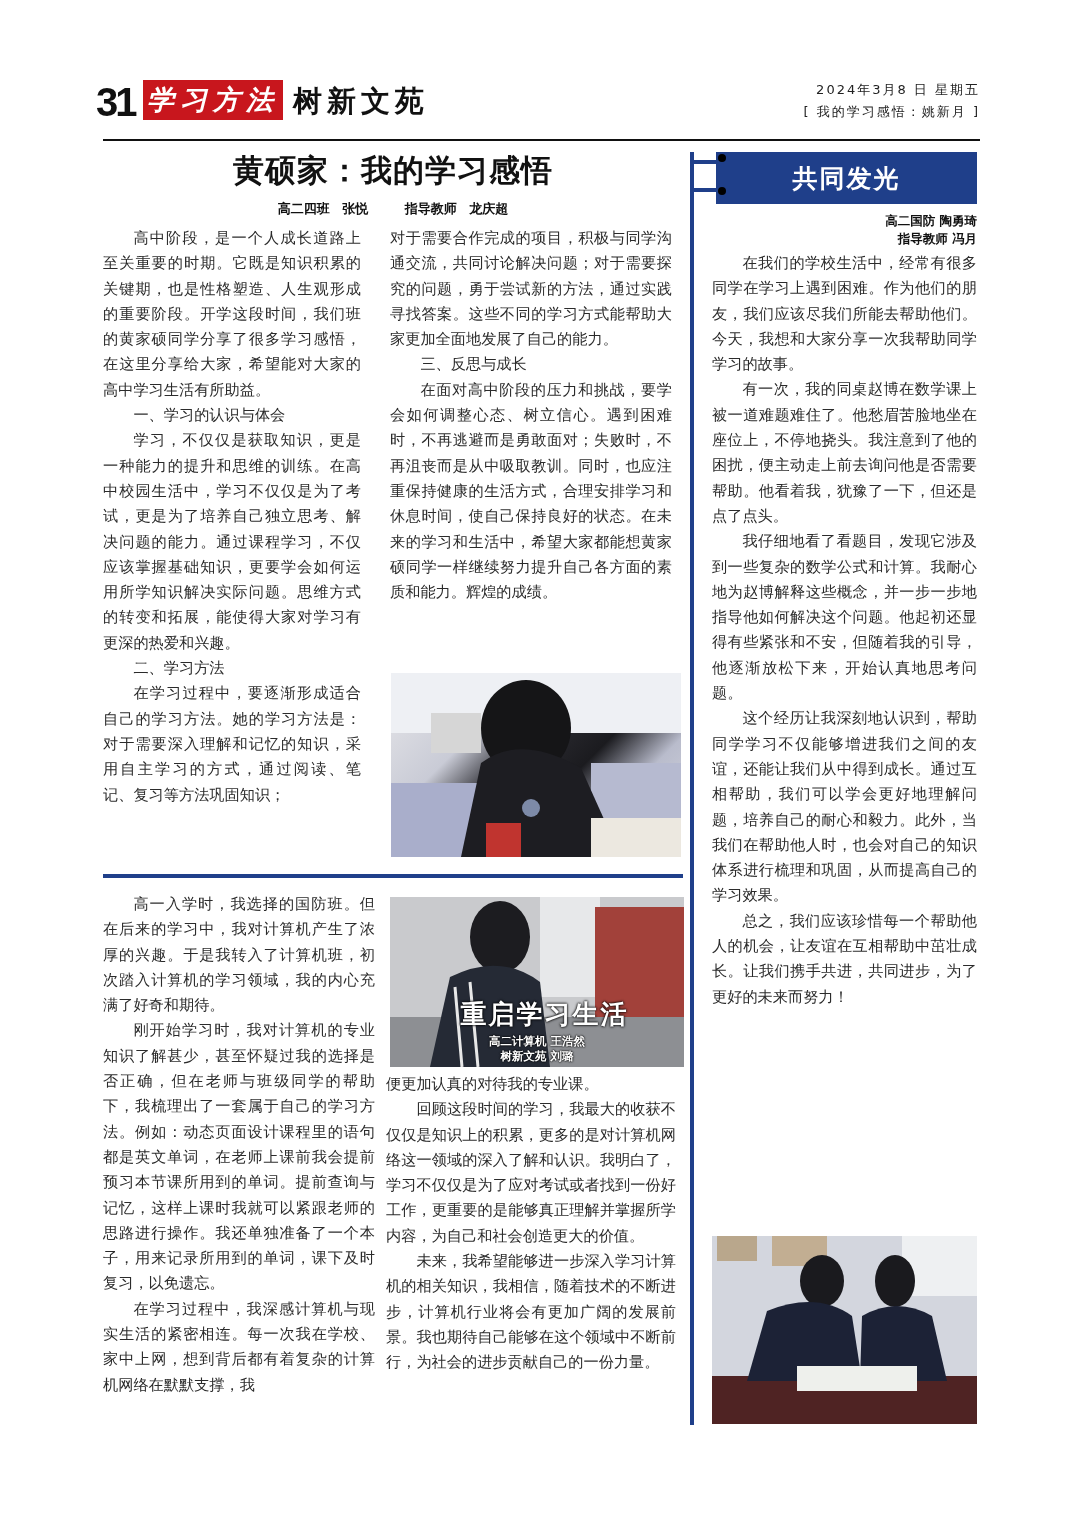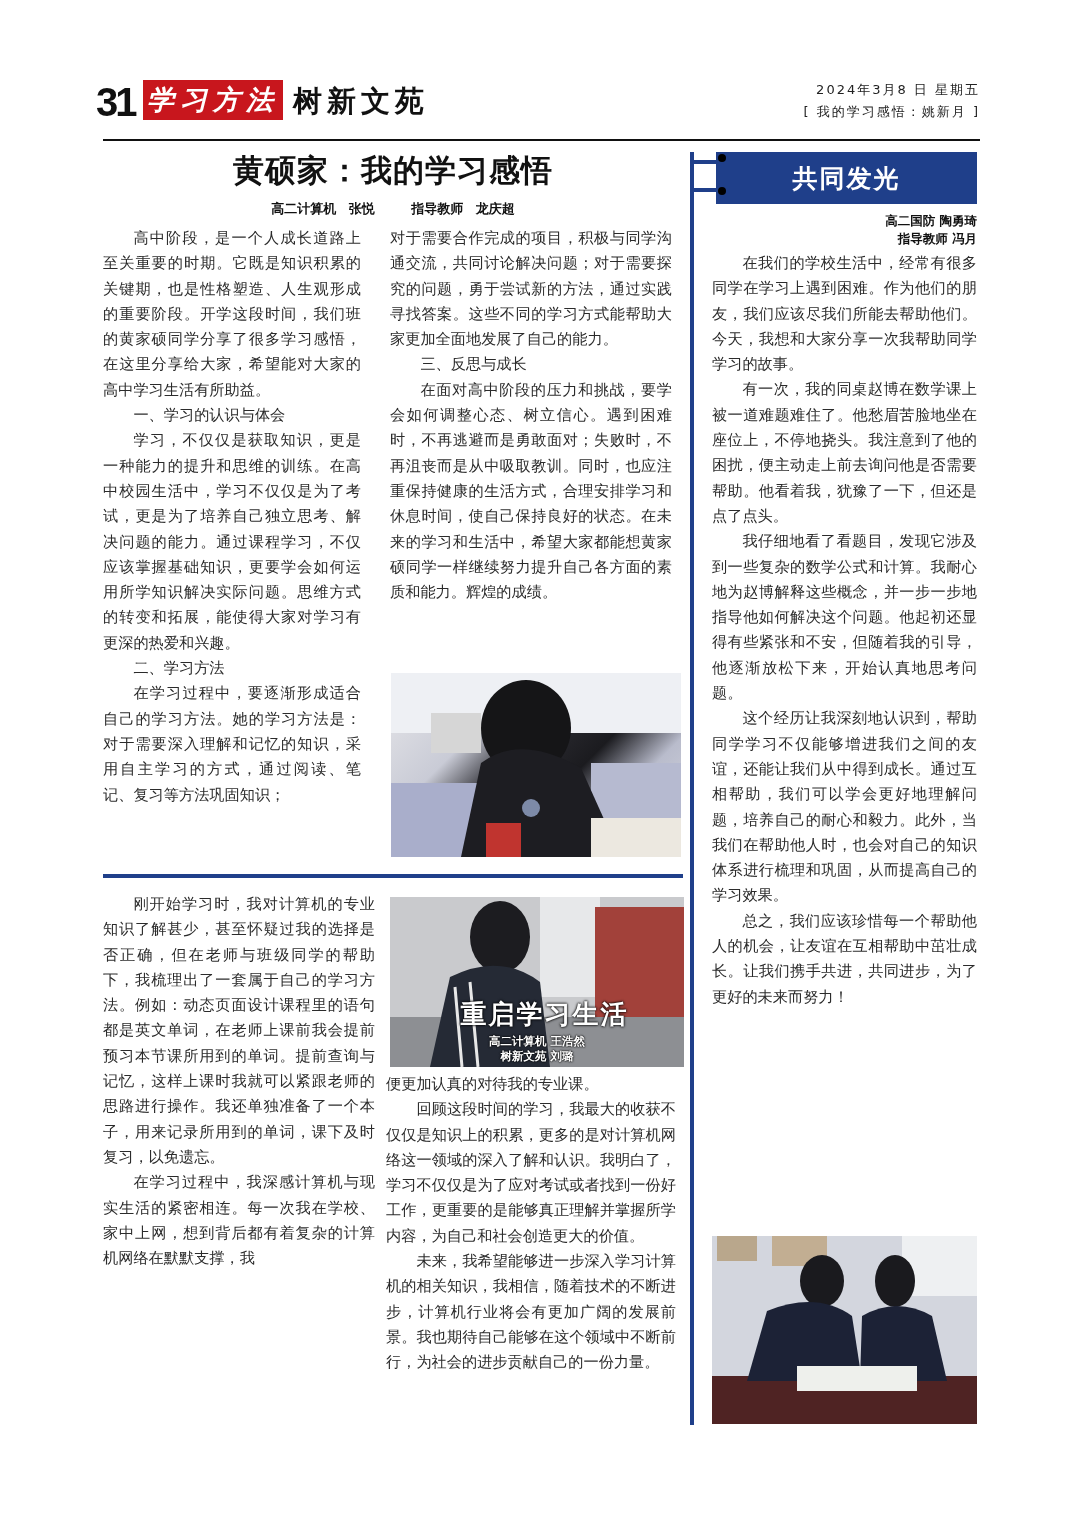--- a/index.html
+++ b/index.html
@@ -54,21 +54,21 @@
 
 <div class="abs page-num">31</div>
 <div class="abs masthead">学习方法</div>
 <div class="abs section-title">树新文苑</div>
 <div class="abs date-line">2024年3月8 日  星期五</div>
 <div class="abs editor-line">[ 我的学习感悟：姚新月 ]</div>
 <div class="abs header-rule"></div>
 
 <div class="abs art-title">黄硕家：我的学习感悟</div>
 <div class="abs art-byline">
-  <span>高二计算机  张悦</span>
+  <span>高二四班  张悦</span>
   <span>指导教师  龙庆超</span>
 </div>
 
 <div class="abs col colA1">
   <p>高中阶段，是一个人成长道路上至关重要的时期。它既是知识积累的关键期，也是性格塑造、人生观形成的重要阶段。开学这段时间，我们班的黄家硕同学分享了很多学习感悟，在这里分享给大家，希望能对大家的高中学习生活有所助益。</p>
   <p class="heading">一、学习的认识与体会</p>
   <p>学习，不仅仅是获取知识，更是一种能力的提升和思维的训练。在高中校园生活中，学习不仅仅是为了考试，更是为了培养自己独立思考、解决问题的能力。通过课程学习，不仅应该掌握基础知识，更要学会如何运用所学知识解决实际问题。思维方式的转变和拓展，能使得大家对学习有更深的热爱和兴趣。</p>
   <p class="heading">二、学习方法</p>
   <p>在学习过程中，要逐渐形成适合自己的学习方法。她的学习方法是：对于需要深入理解和记忆的知识，采用自主学习的方式，通过阅读、笔记、复习等方法巩固知识；</p>
 </div>
@@ -90,20 +90,21 @@
     <rect x="95" y="150" width="35" height="34" fill="#c0342f"></rect>
     <circle cx="140" cy="135" r="9" fill="#7d8aa8"></circle>
     <rect x="200" y="145" width="90" height="39" fill="#ece8e0"></rect>
   </svg>
 </div>
 
 <div class="abs blue-hrule"></div>
 <div class="abs blue-vrule"></div>
 
 <div class="abs col colA2">
+  <p>高一入学时，我选择的国防班。但在后来的学习中，我对计算机产生了浓厚的兴趣。于是我转入了计算机班，初次踏入计算机的学习领域，我的内心充满了好奇和期待。</p>
   <p>刚开始学习时，我对计算机的专业知识了解甚少，甚至怀疑过我的选择是否正确，但在老师与班级同学的帮助下，我梳理出了一套属于自己的学习方法。例如：动态页面设计课程里的语句都是英文单词，在老师上课前我会提前预习本节课所用到的单词。提前查询与记忆，这样上课时我就可以紧跟老师的思路进行操作。我还单独准备了一个本子，用来记录所用到的单词，课下及时复习，以免遗忘。</p>
   <p>在学习过程中，我深感计算机与现实生活的紧密相连。每一次我在学校、家中上网，想到背后都有着复杂的计算机网络在默默支撑，我</p>
 </div>
 
 <div class="abs photo photo2">
   <svg width="294" height="170" viewBox="0 0 294 170" class="abs" style="left:0;top:0">
     <rect x="0" y="0" width="294" height="170" fill="#c9cacd"></rect>
     <rect x="150" y="0" width="60" height="100" fill="#e7e8ea"></rect>
     <rect x="205" y="10" width="89" height="110" fill="#a2413a"></rect>
     <rect x="0" y="120" width="294" height="50" fill="#8d8f93"></rect>

